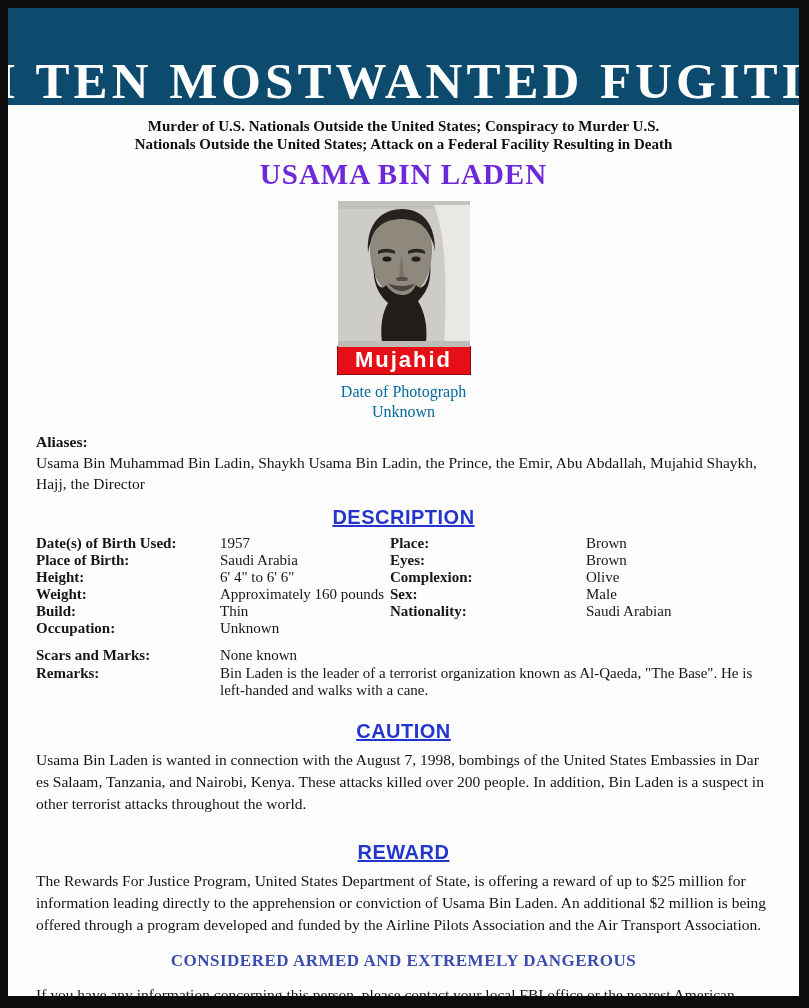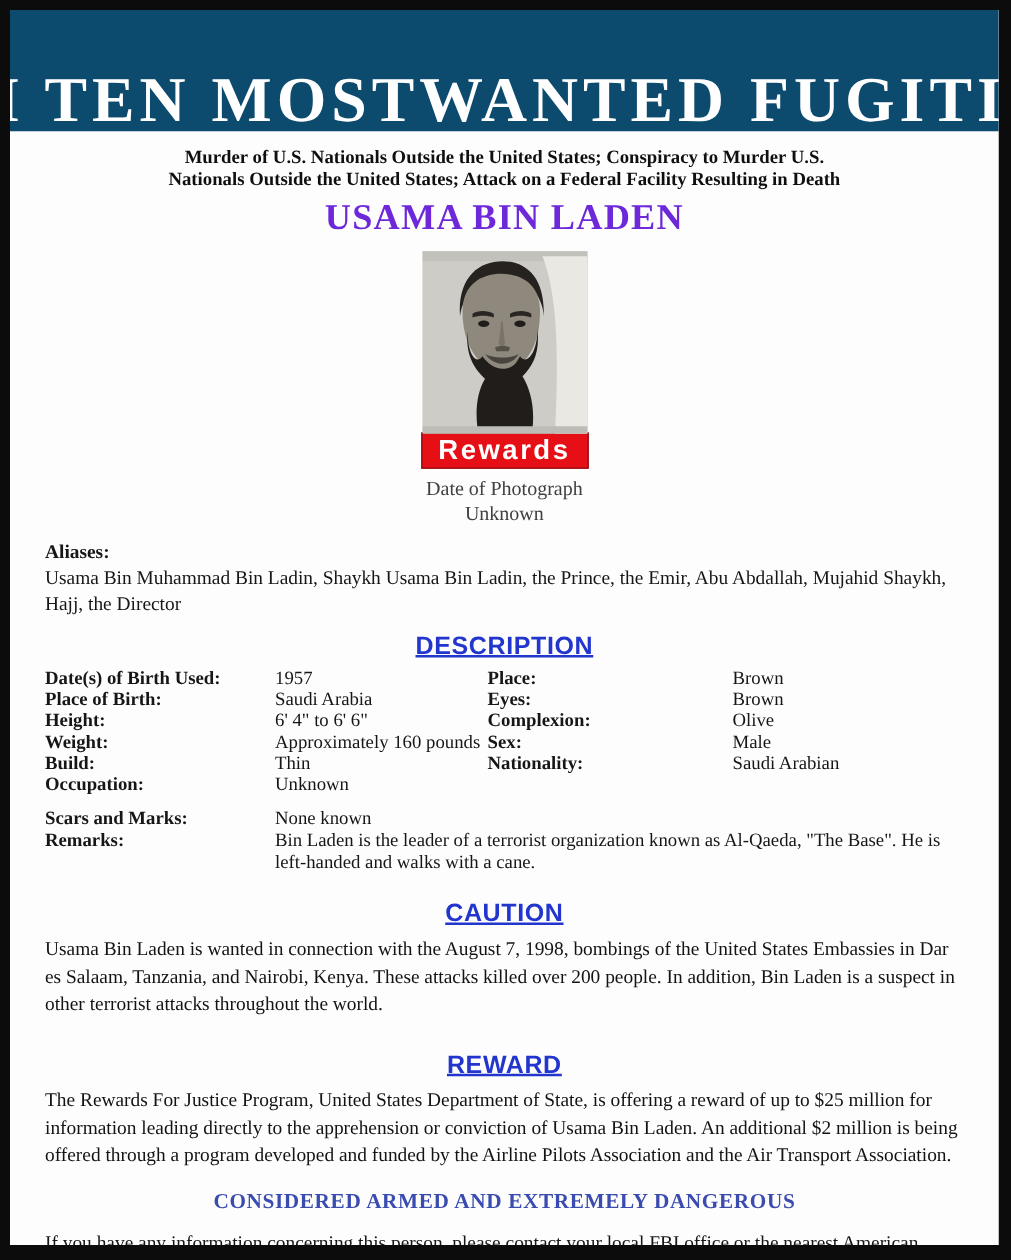--- a/index.html
+++ b/index.html
@@ -29,21 +29,21 @@
   .photo-wrap{margin-top:12px;}
   .photo{
     width:132px;height:146px;margin:0 auto;display:block;background:#cdccc7;
   }
   .deceased{
     width:134px;height:29px;margin:-1px auto 0;background:#e50f15;
     border:1px solid #8d0d12;box-sizing:border-box;
     color:#fff;font-family:"Liberation Sans", sans-serif;font-weight:bold;
     font-size:22px;line-height:25px;letter-spacing:2px;
   }
-  .photo-caption{margin-top:7px;font-size:16px;line-height:20px;color:#404040;}
+  .photo-caption{margin-top:7px;font-size:16px;line-height:20px;color:#0369a1;}
   .aliases{margin:9px 28px 0;text-align:left;font-size:15.5px;line-height:21px;}
   .aliases .label{font-weight:bold;display:block;}
   .sec-heading{
     margin-top:12px;font-family:"Liberation Sans", sans-serif;font-weight:bold;
     font-size:20px;line-height:22px;color:#2236ce;letter-spacing:0.5px;text-decoration:underline;
   }
   .desc-grid{
     display:grid;grid-template-columns:184px 170px 196px 1fr;
     margin:7px 28px 0;text-align:left;font-size:15px;line-height:16.9px;
   }
@@ -90,21 +90,21 @@
       <path d="M40,50 C44,47 52,47 57,50 L57,53 C52,51 45,51 40,53 Z" fill="#2a2624"></path>
       <path d="M70,50 C75,47 83,47 87,50 L87,53 C82,51 75,51 70,53 Z" fill="#2a2624"></path>
       <ellipse cx="49" cy="58" rx="4.5" ry="2.6" fill="#1f1c1a"></ellipse>
       <ellipse cx="78" cy="58" rx="4.5" ry="2.6" fill="#1f1c1a"></ellipse>
       <path d="M63,56 L61,74 C62,76 65,76 66,74 L64,56 Z" fill="#7a7468"></path>
       <path d="M58,77 C62,75 66,75 70,77 L69,80 L59,80 Z" fill="#565048"></path>
       <path d="M36,64 C34,86 44,96 50,102 C44,112 42,126 44,142 L88,142 C90,124 86,110 80,100 C88,92 94,82 92,62 C92,80 84,92 78,84 C74,92 70,94 64,94 C58,94 52,90 48,84 C42,92 36,80 36,64 Z" fill="#211d1a"></path>
       <path d="M50,82 C54,88 60,90 64,90 C68,90 74,88 77,82 C72,86 56,86 50,82 Z" fill="#4a443e"></path>
       <rect x="0" y="140" width="132" height="6" fill="#bdbcb7"></rect>
     </svg>
-    <div class="deceased">Rewards</div>
+    <div class="deceased">Mujahid</div>
     <div class="photo-caption">
       <div>Date of Photograph</div>
       <div>Unknown</div>
     </div>
   </div>
 
   <div class="aliases">
     <span class="label">Aliases:</span>
     <span>Usama Bin Muhammad Bin Ladin, Shaykh Usama Bin Ladin, the Prince, the Emir, Abu Abdallah, Mujahid Shaykh, Hajj, the Director</span>
   </div>

